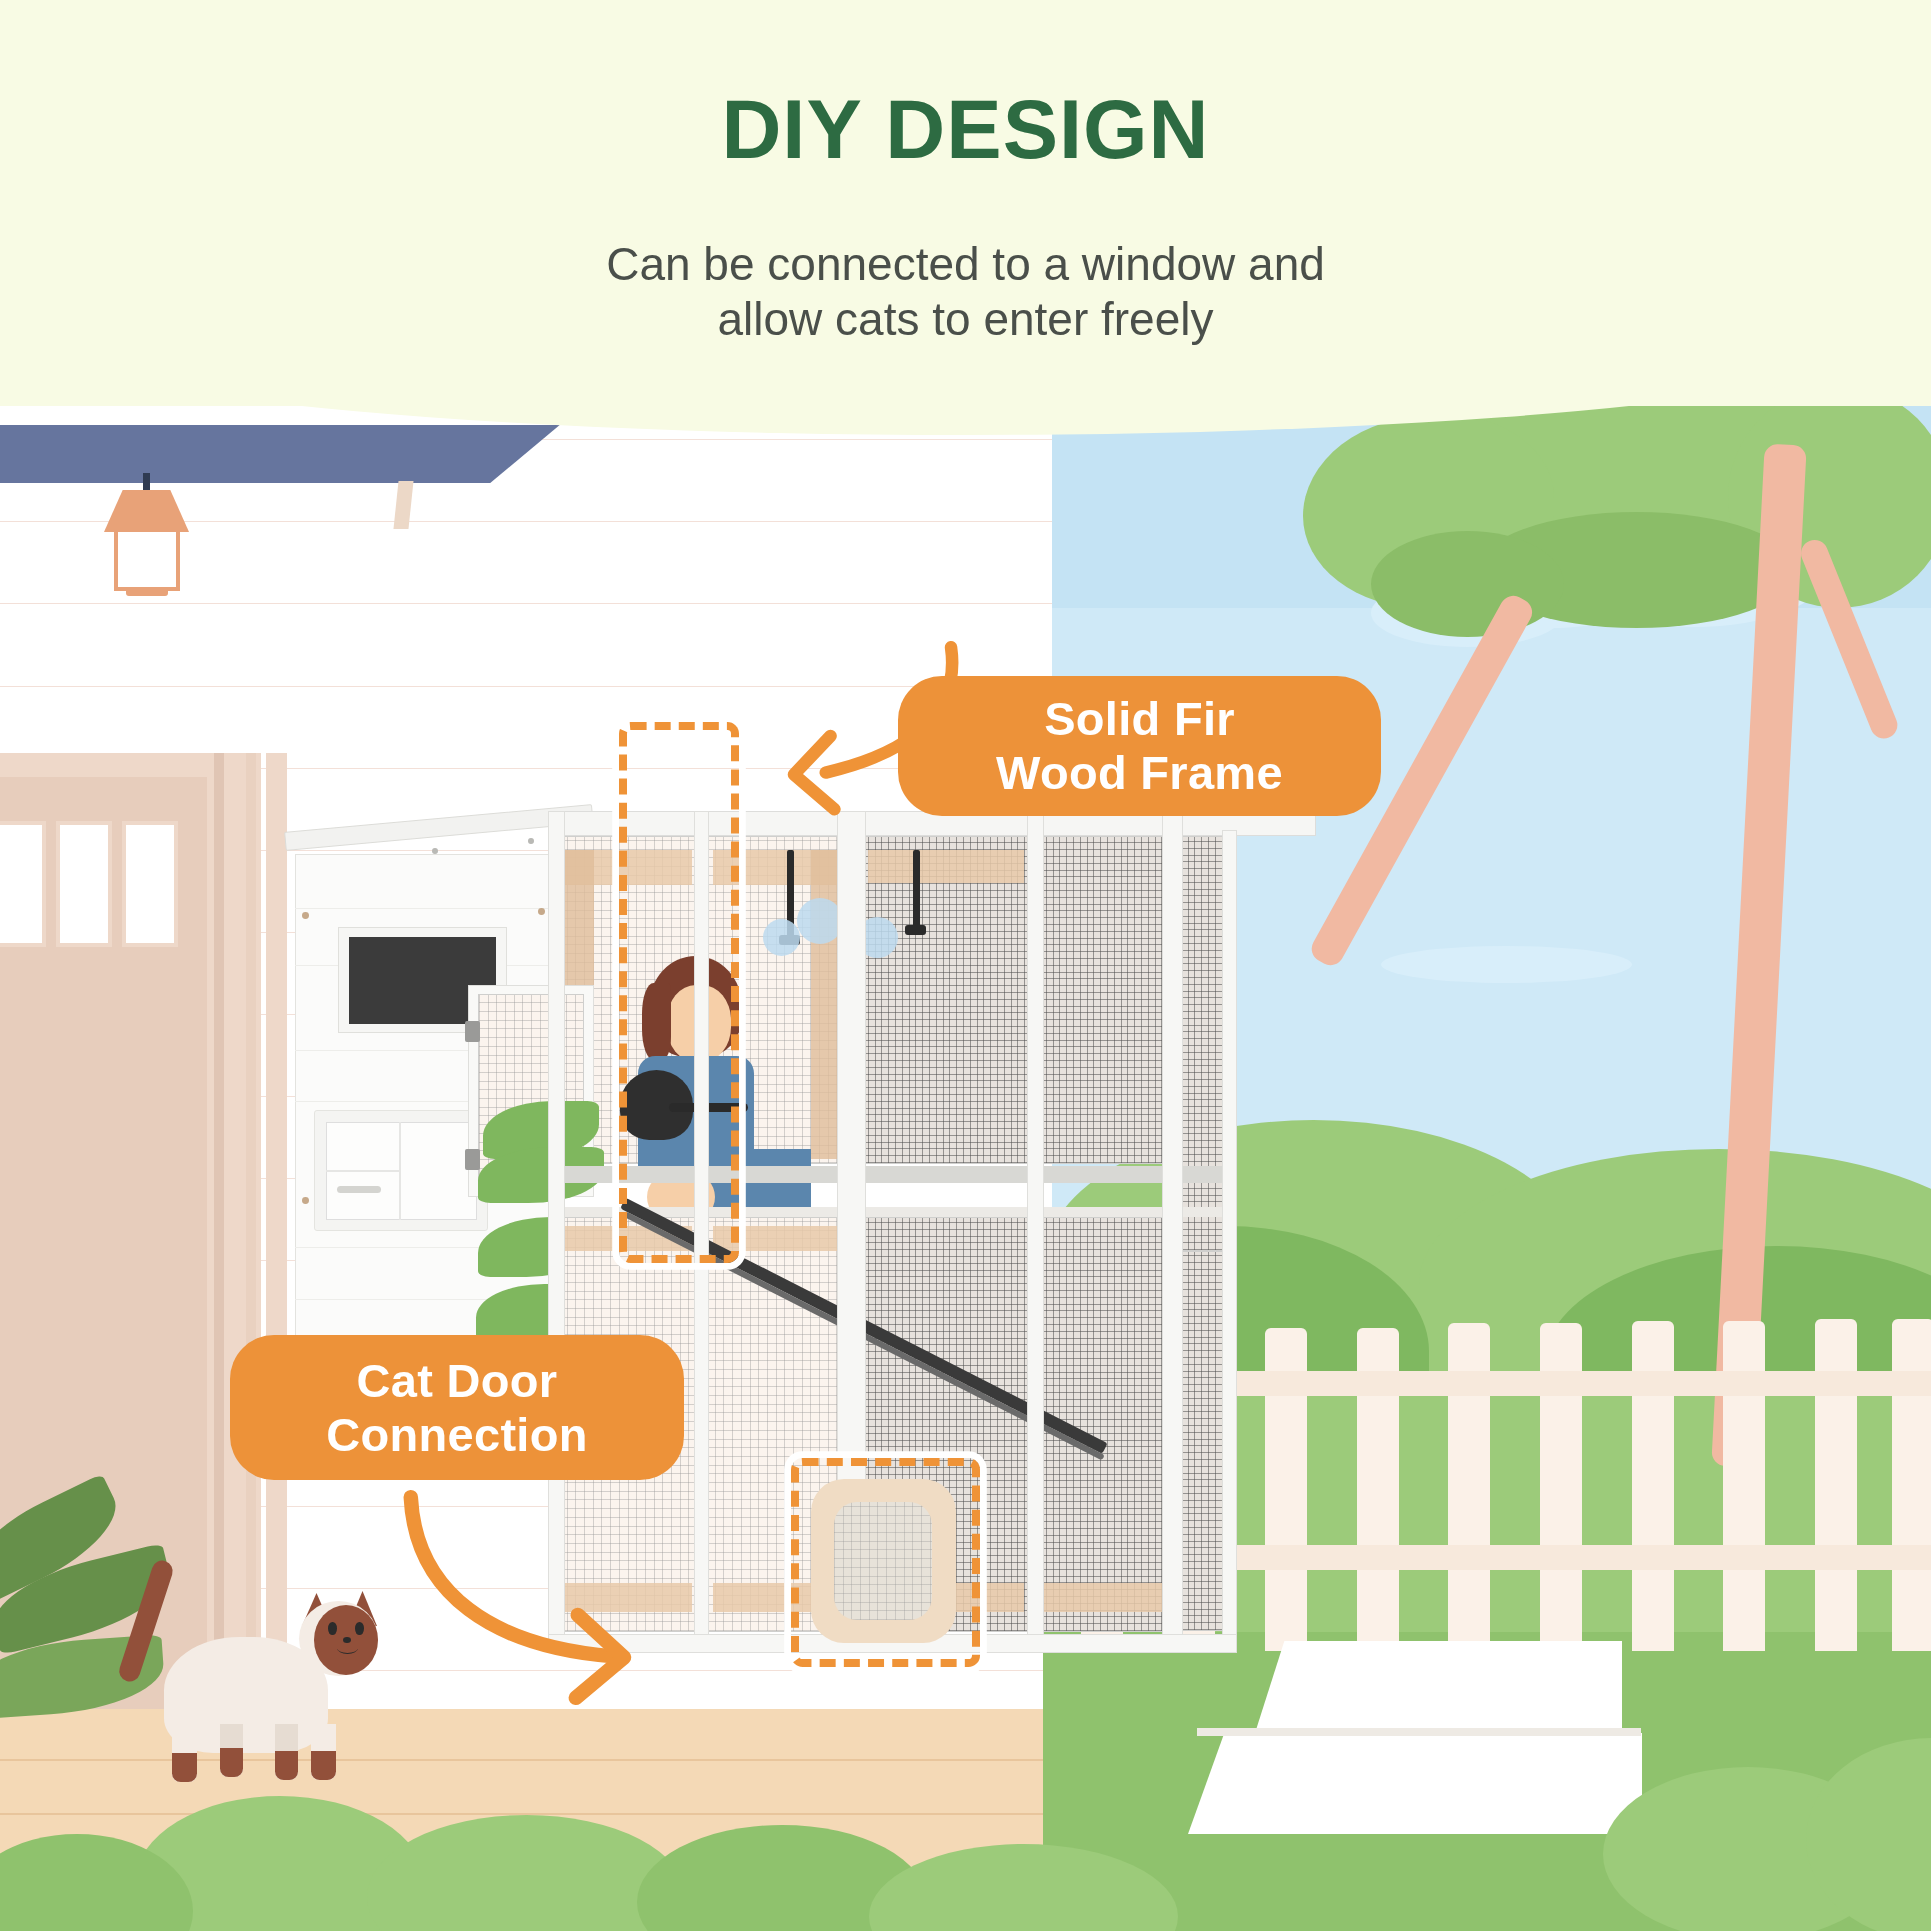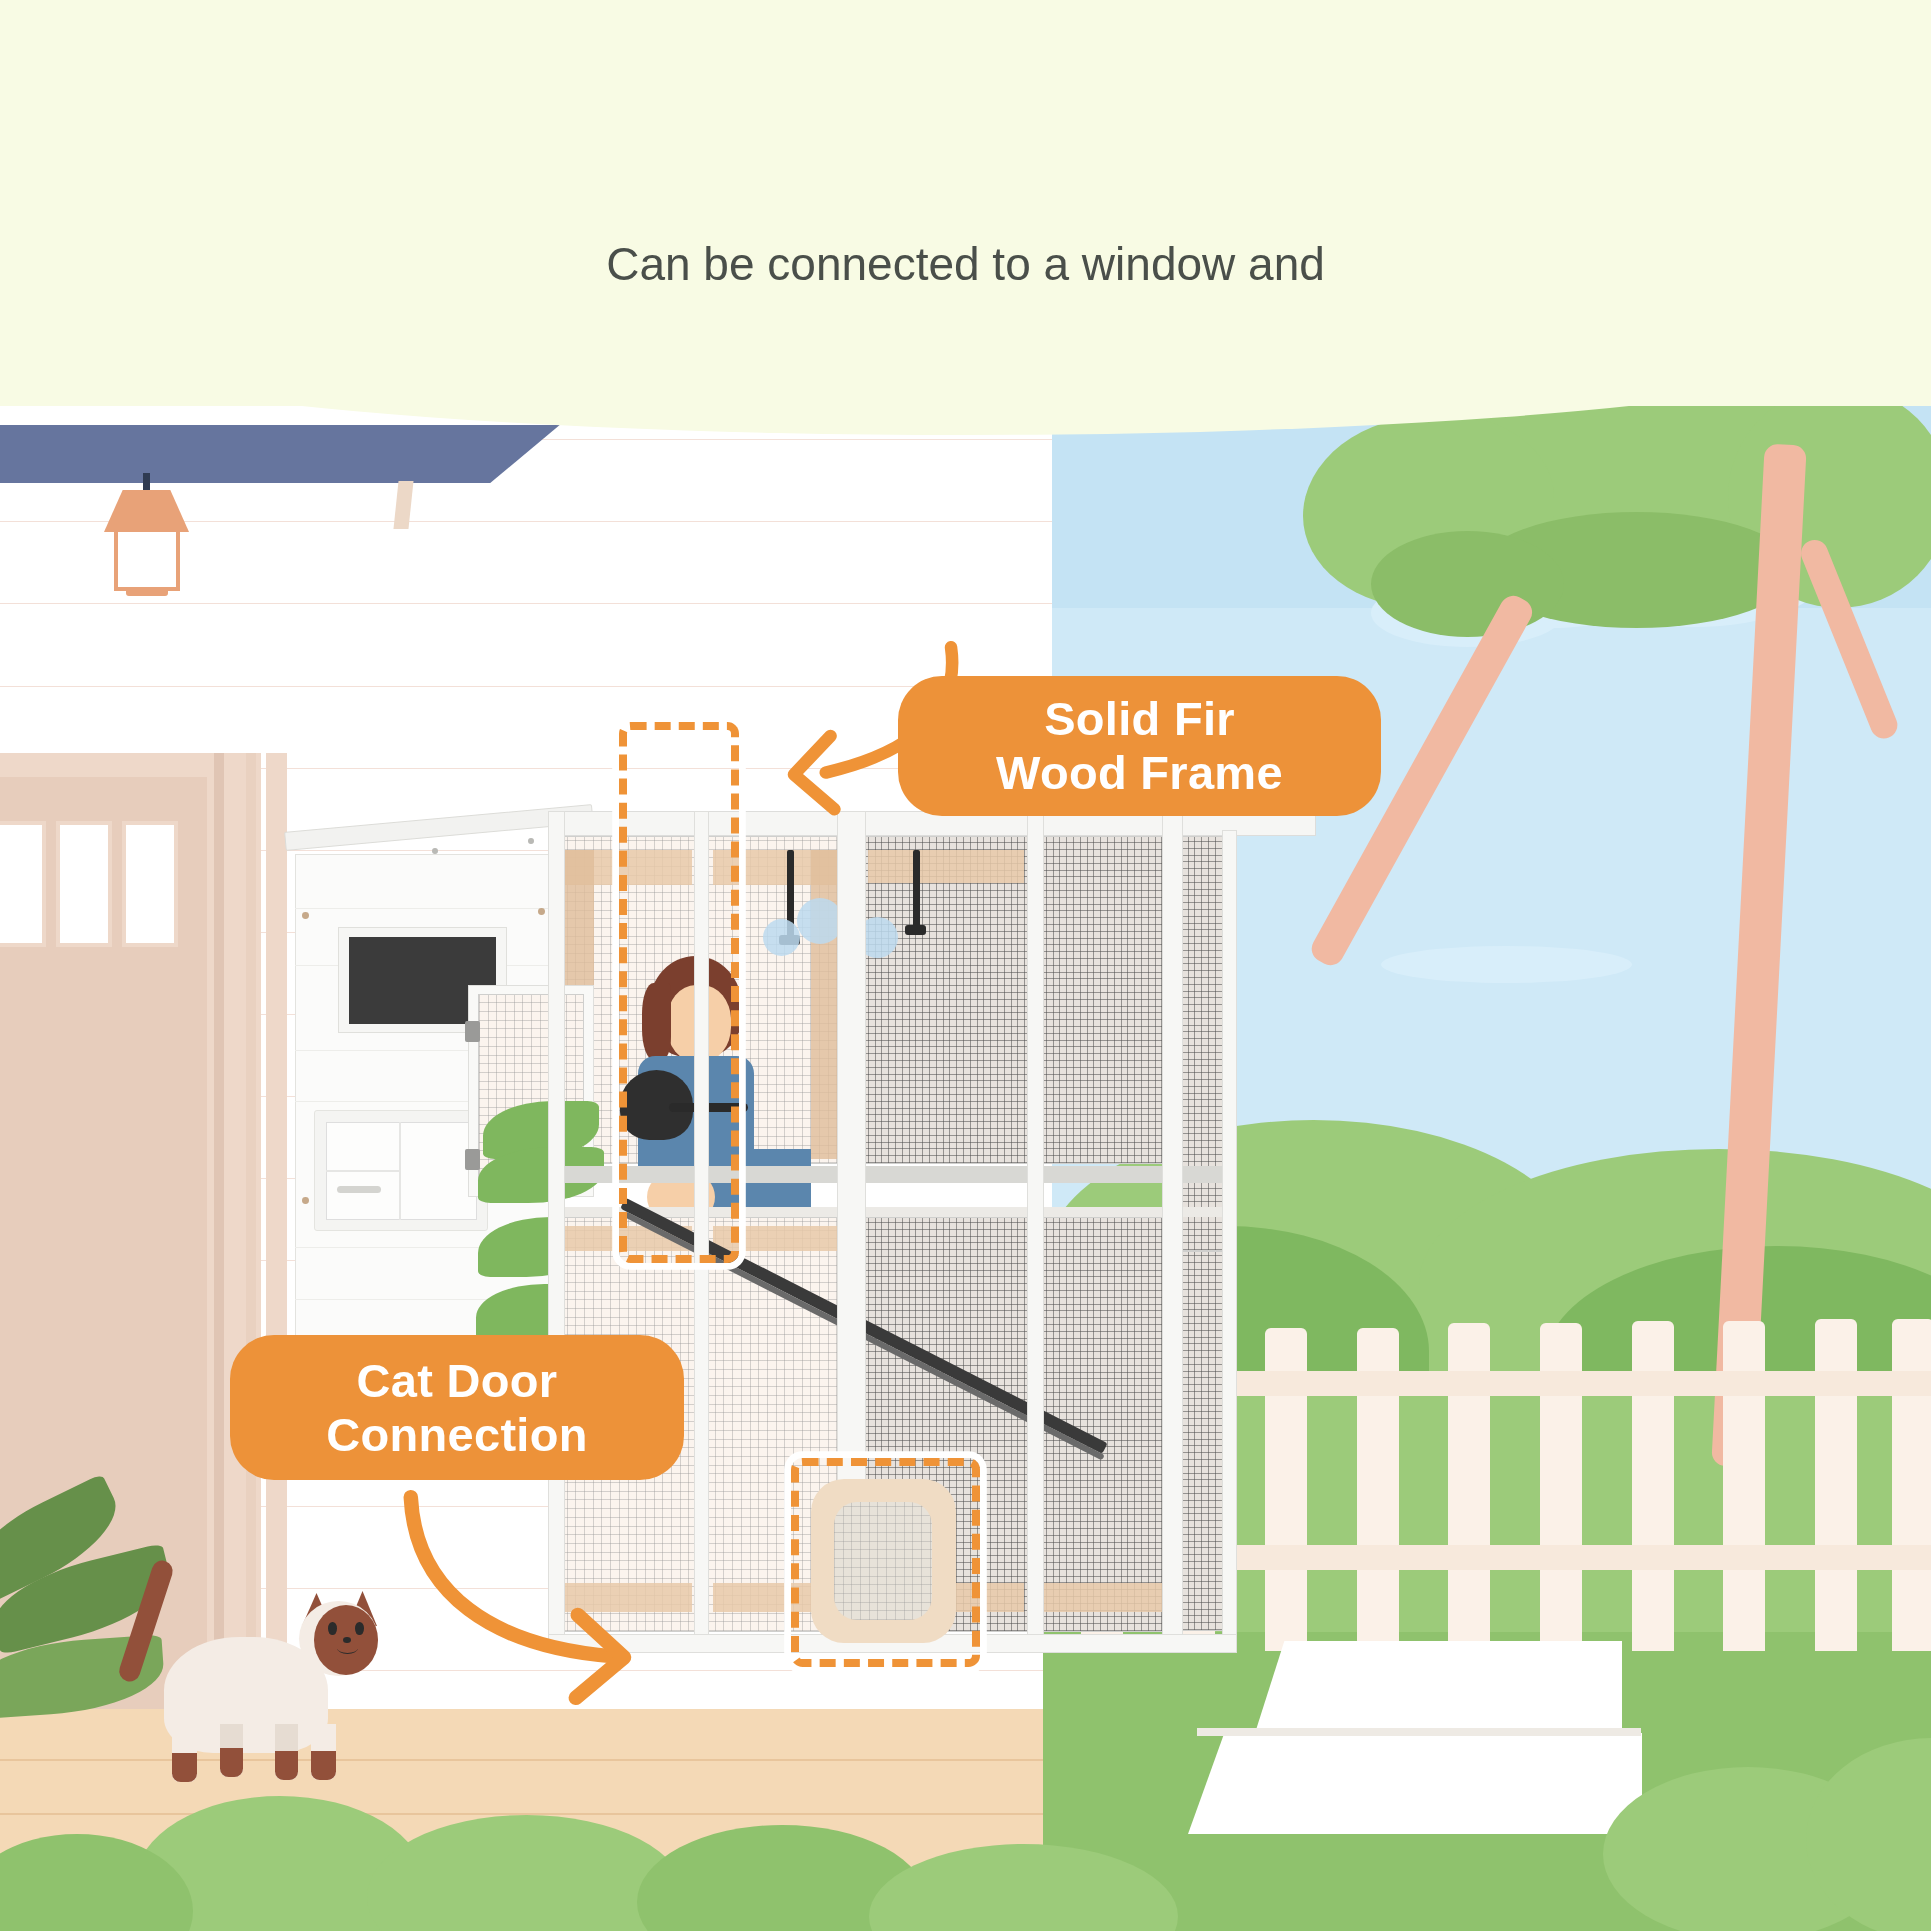--- a/index.html
+++ b/index.html
@@ -494,18 +494,20 @@
   </div>
 
   <div class="bush" style="left:135px;top:1796px;width:290px;height:174px;"></div>
   <div class="bush" style="left:367px;top:1815px;width:319px;height:164px;"></div>
   <div class="bush" style="left:637px;top:1825px;width:290px;height:154px;background:#8fc26d;"></div>
   <div class="bush" style="left:869px;top:1844px;width:309px;height:145px;"></div>
   <div class="bush" style="left:-39px;top:1834px;width:232px;height:154px;background:#8fc26d;"></div>
 
   <div class="banner"></div>
   <div class="banner-curve"></div>
+  <div class="title">DIY DESIGN</div>
   <div class="subtitle">
     <div>Can be connected to a window and</div>
+    <div>allow cats to enter freely</div>
   </div>
 
 </div>
 
 
 </body></html>

